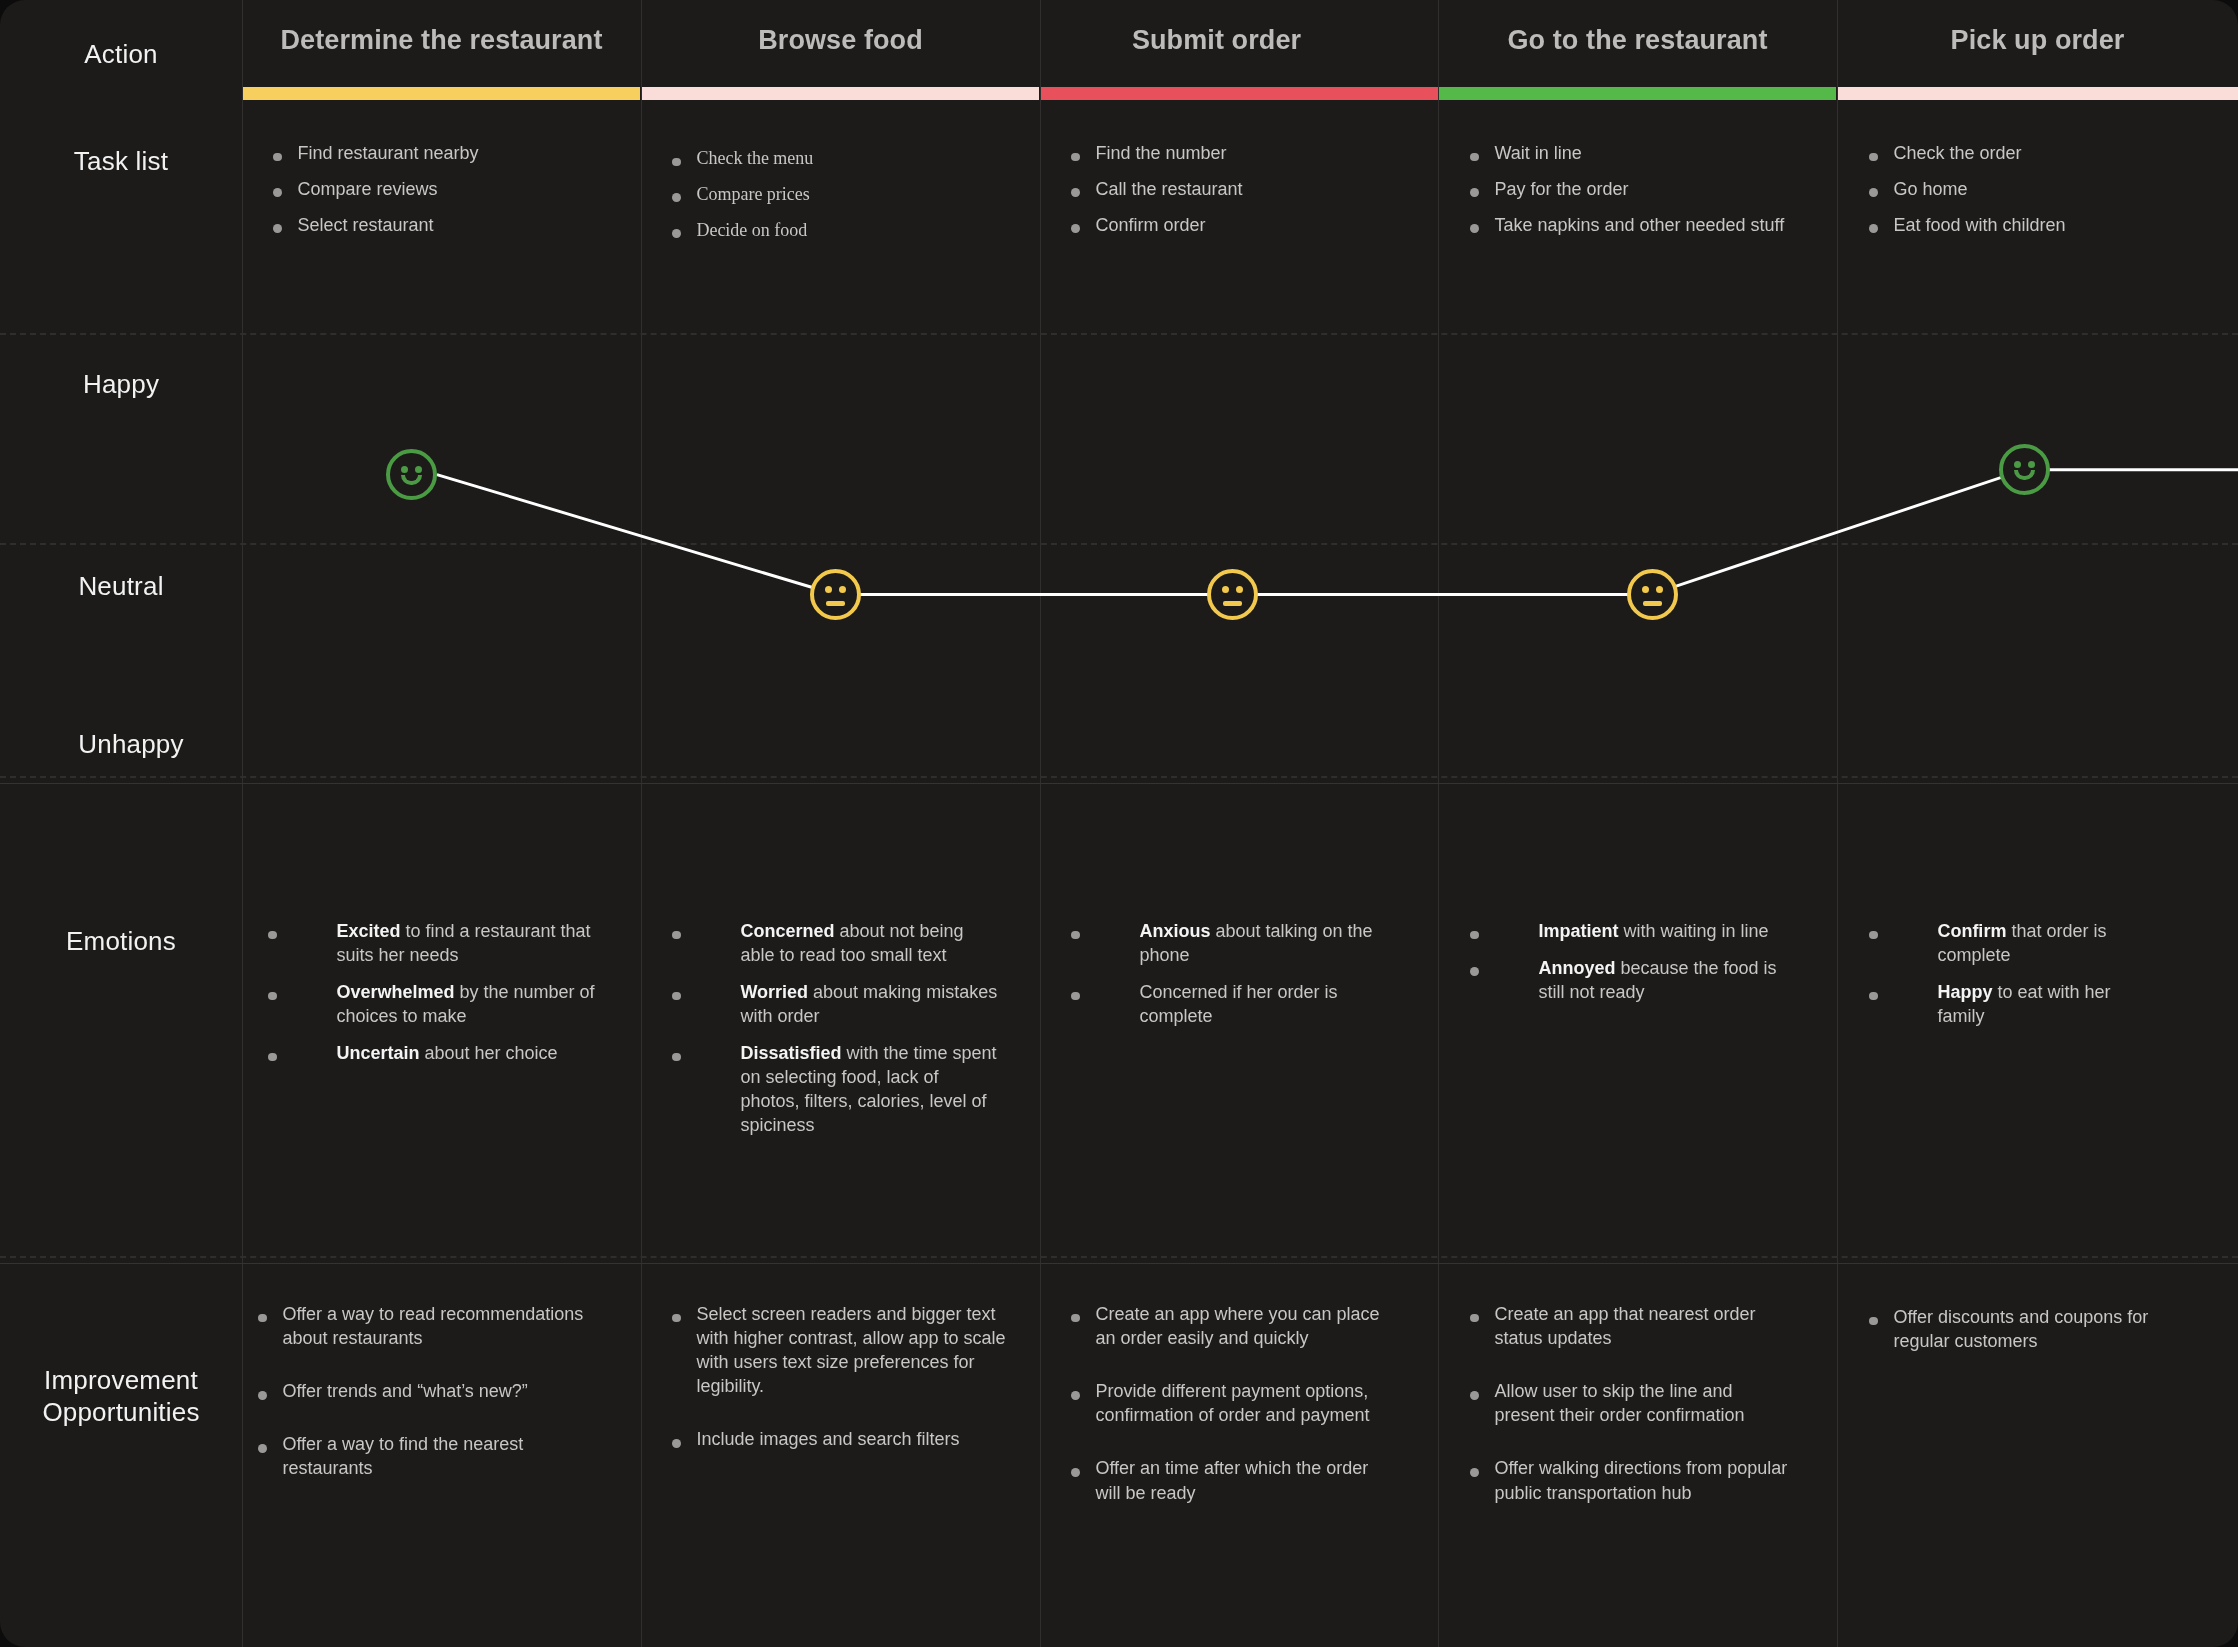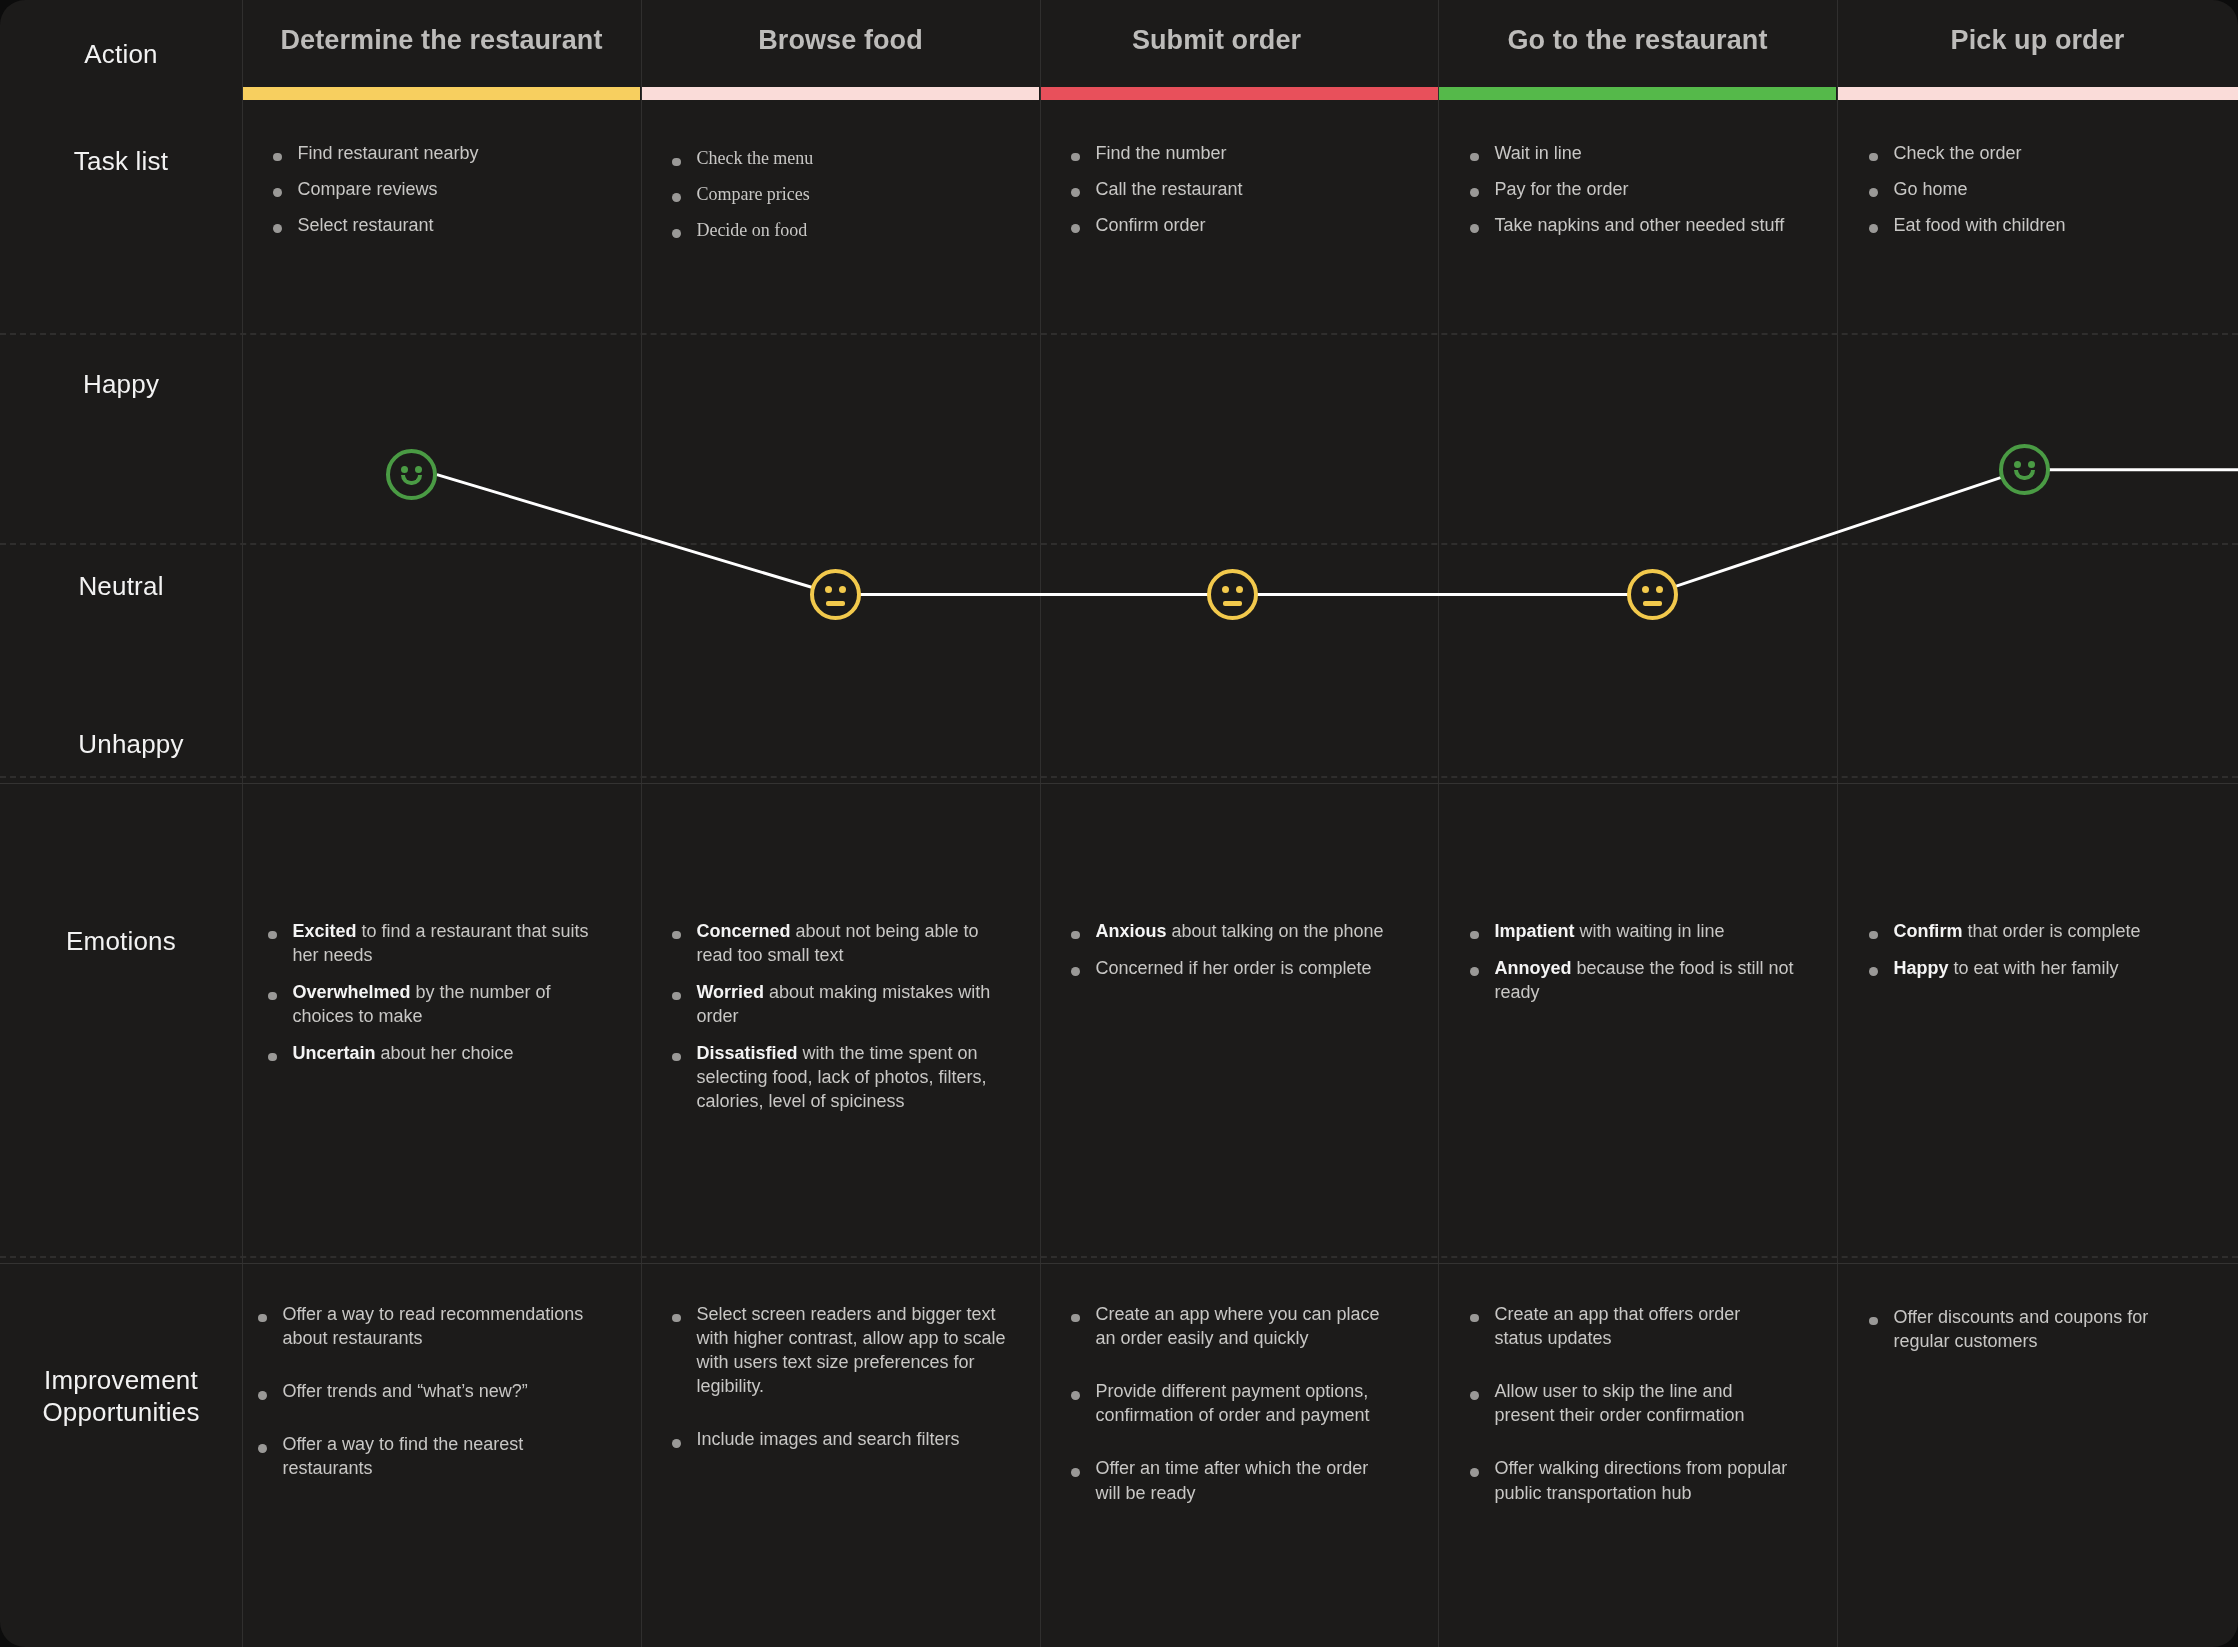--- a/index.html
+++ b/index.html
@@ -78,21 +78,21 @@
     margin-right: 15.6px;
   }
   .btext {
     color: #c8c7c5;
     font-size: 18px;
     line-height: 1.34;
   }
   .btext b { color: #f4f4f4; font-weight: 700; }
 
   .tasklist .brow { margin-bottom: 11.7px; }
-  .emolist .brow { margin-bottom: 12.7px; }
+  .emolist .brow { margin-bottom: 12.7px; gap: 44px; }
   .improvelist .brow { margin-bottom: 29px; }
 
   
   #journey {
     position: absolute;
     left: 0; top: 334px;
     width: 2238px; height: 444px;
   }
   .face {
     position: absolute;
@@ -372,21 +372,21 @@
         <div class="btext">Provide different payment options, confirmation of order and payment</div>
       </div>
       <div class="brow">
         <span class="bullet"></span>
         <div class="btext">Offer an time after which the order will be ready</div>
       </div>
     </div>
   <div class="blist improvelist" style="left:1470px; top:1302px; width:322px;">
       <div class="brow">
         <span class="bullet"></span>
-        <div class="btext">Create an app that offers order status updates</div>
+        <div class="btext">Create an app that nearest order status updates</div>
       </div>
       <div class="brow">
         <span class="bullet"></span>
         <div class="btext">Allow user to skip the line and present their order confirmation</div>
       </div>
       <div class="brow">
         <span class="bullet"></span>
         <div class="btext">Offer walking directions from popular public transportation hub</div>
       </div>
     </div>

